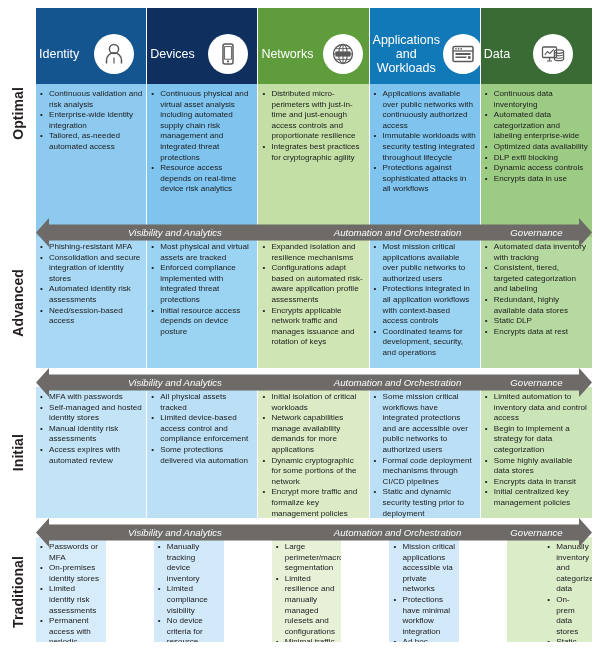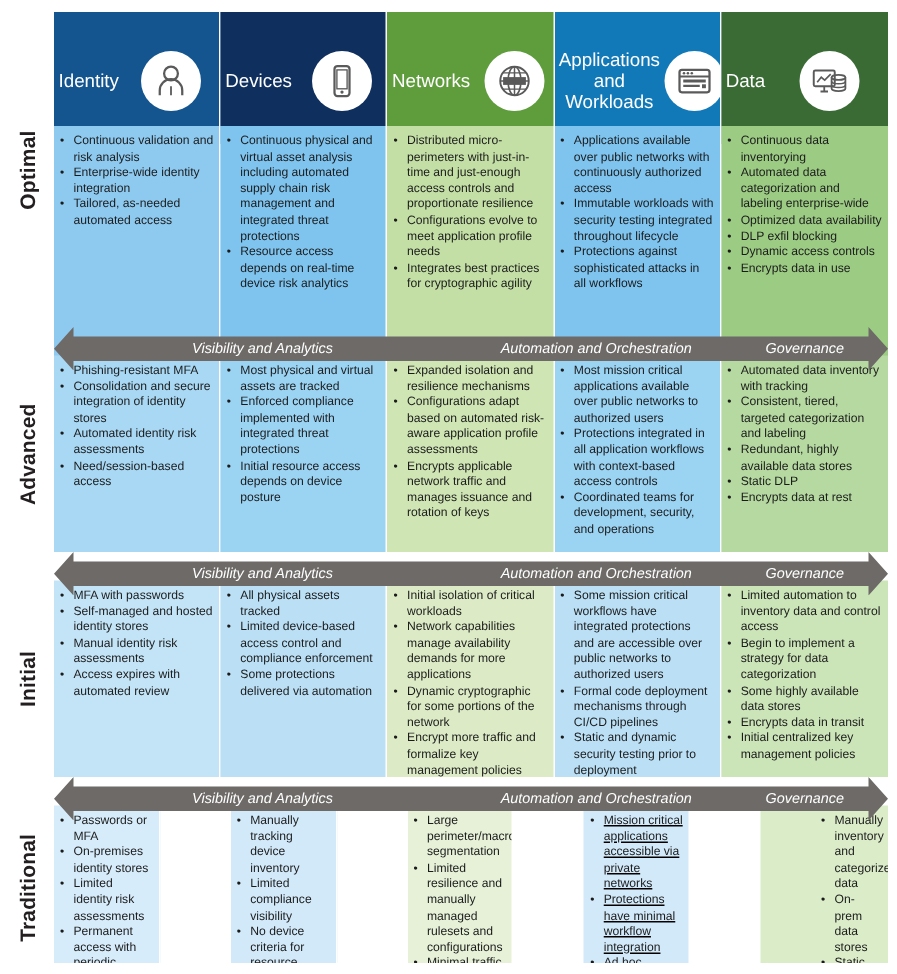--- a/index.html
+++ b/index.html
@@ -242,21 +242,20 @@
       </div>
       <div class="col" style="background:#7ec4ef;">
         <ul class="bullets">
           <li>Continuous physical and virtual asset analysis including automated supply chain risk management and integrated threat protections</li>
           <li>Resource access depends on real-time device risk analytics</li>
         </ul>
       </div>
       <div class="col" style="background:#c3dfa5;">
         <ul class="bullets">
           <li>Distributed micro-perimeters with just-in-time and just-enough access controls and proportionate resilience</li>
-          <li>Configurations evolve to meet application profile needs</li>
           <li>Integrates best practices for cryptographic agility</li>
         </ul>
       </div>
       <div class="col" style="background:#7ec4ef;">
         <ul class="bullets">
           <li>Applications available over public networks with continuously authorized access</li>
           <li>Immutable workloads with security testing integrated throughout lifecycle</li>
           <li>Protections against sophisticated attacks in all workflows</li>
         </ul>
       </div>
@@ -372,21 +371,21 @@
           <li>Manual deployment of threat protections to some devices</li>
         </ul>
       </div>
       <div class="col" style="background:#e6f1d8;">
         <ul class="bullets">
           <li>Large perimeter/macro-segmentation</li>
           <li>Limited resilience and manually managed rulesets and configurations</li>
           <li>Minimal traffic encryption with ad hoc key management</li>
         </ul>
       </div>
-      <div class="col" style="background:#d2e9f9;text-decoration:underline;">
+      <div class="col" style="background:#d2e9f9;">
         <ul class="bullets">
           <li>Mission critical applications accessible via private networks</li>
           <li>Protections have minimal workflow integration</li>
           <li>Ad hoc development, testing, and production environments</li>
         </ul>
       </div>
       <div class="col" style="background:#dbecc9;padding-left:40px;">
         <ul class="bullets">
           <li>Manually inventory and categorize data</li>
           <li>On-prem data stores</li>

